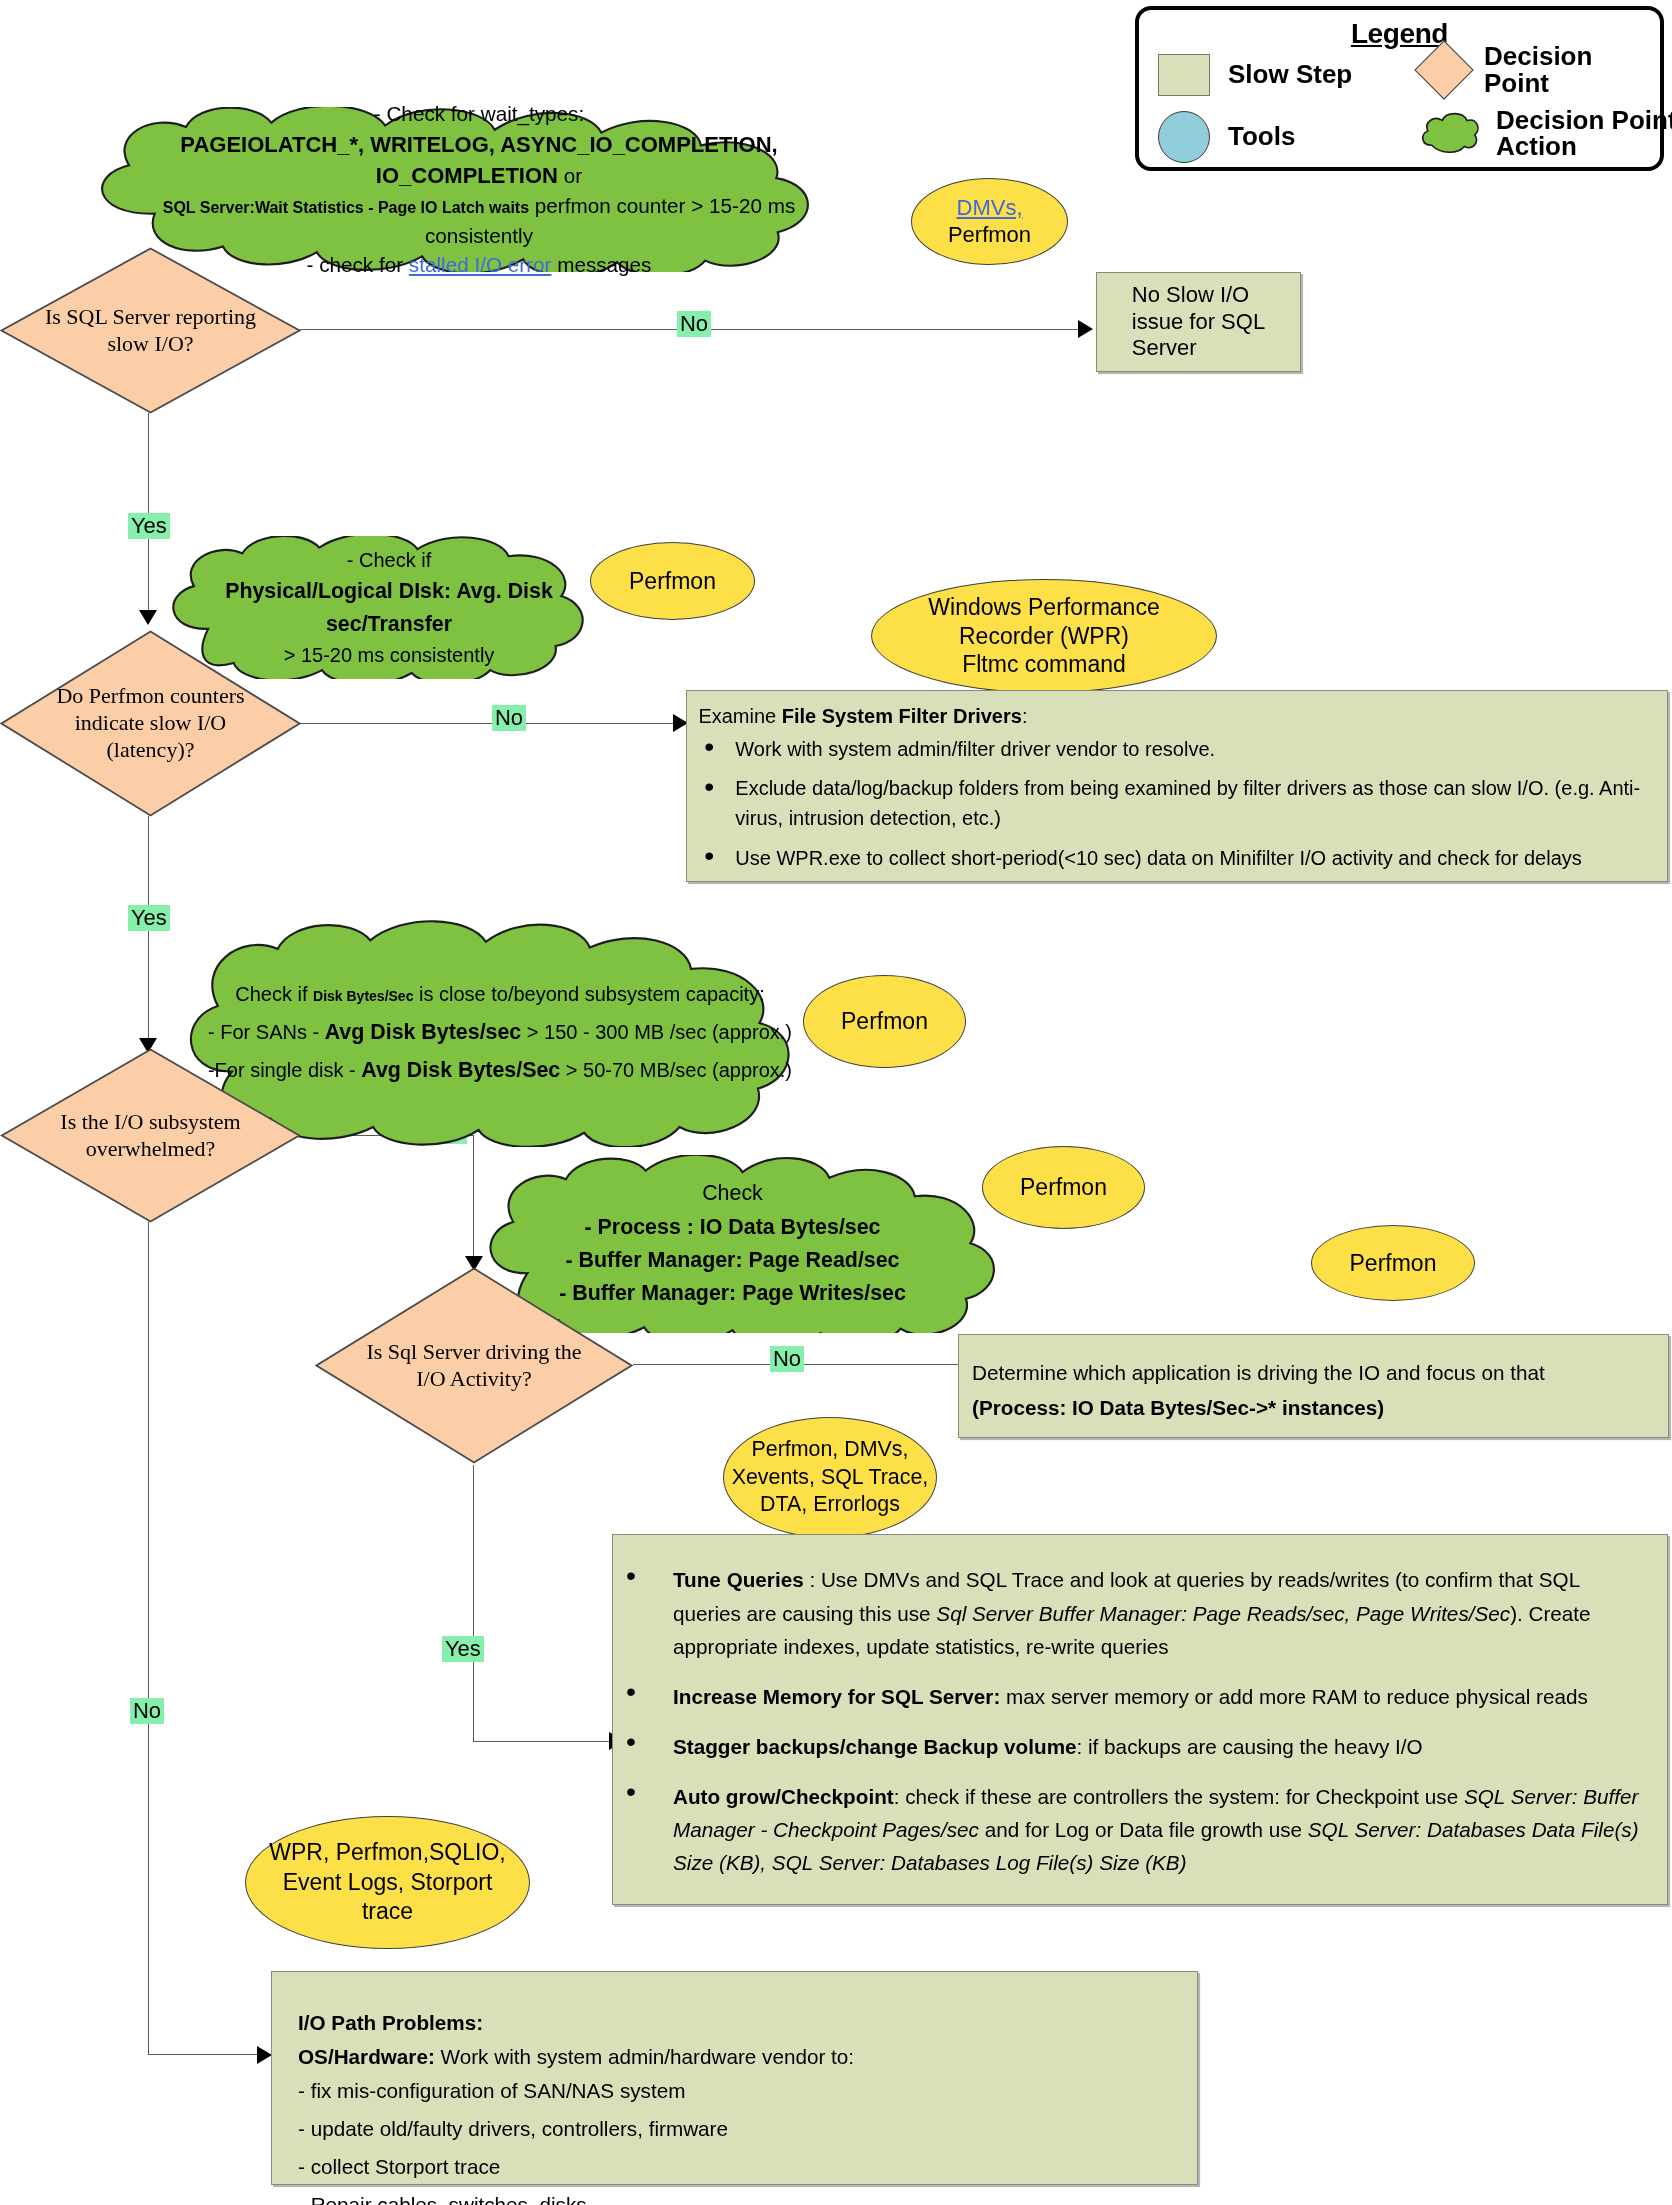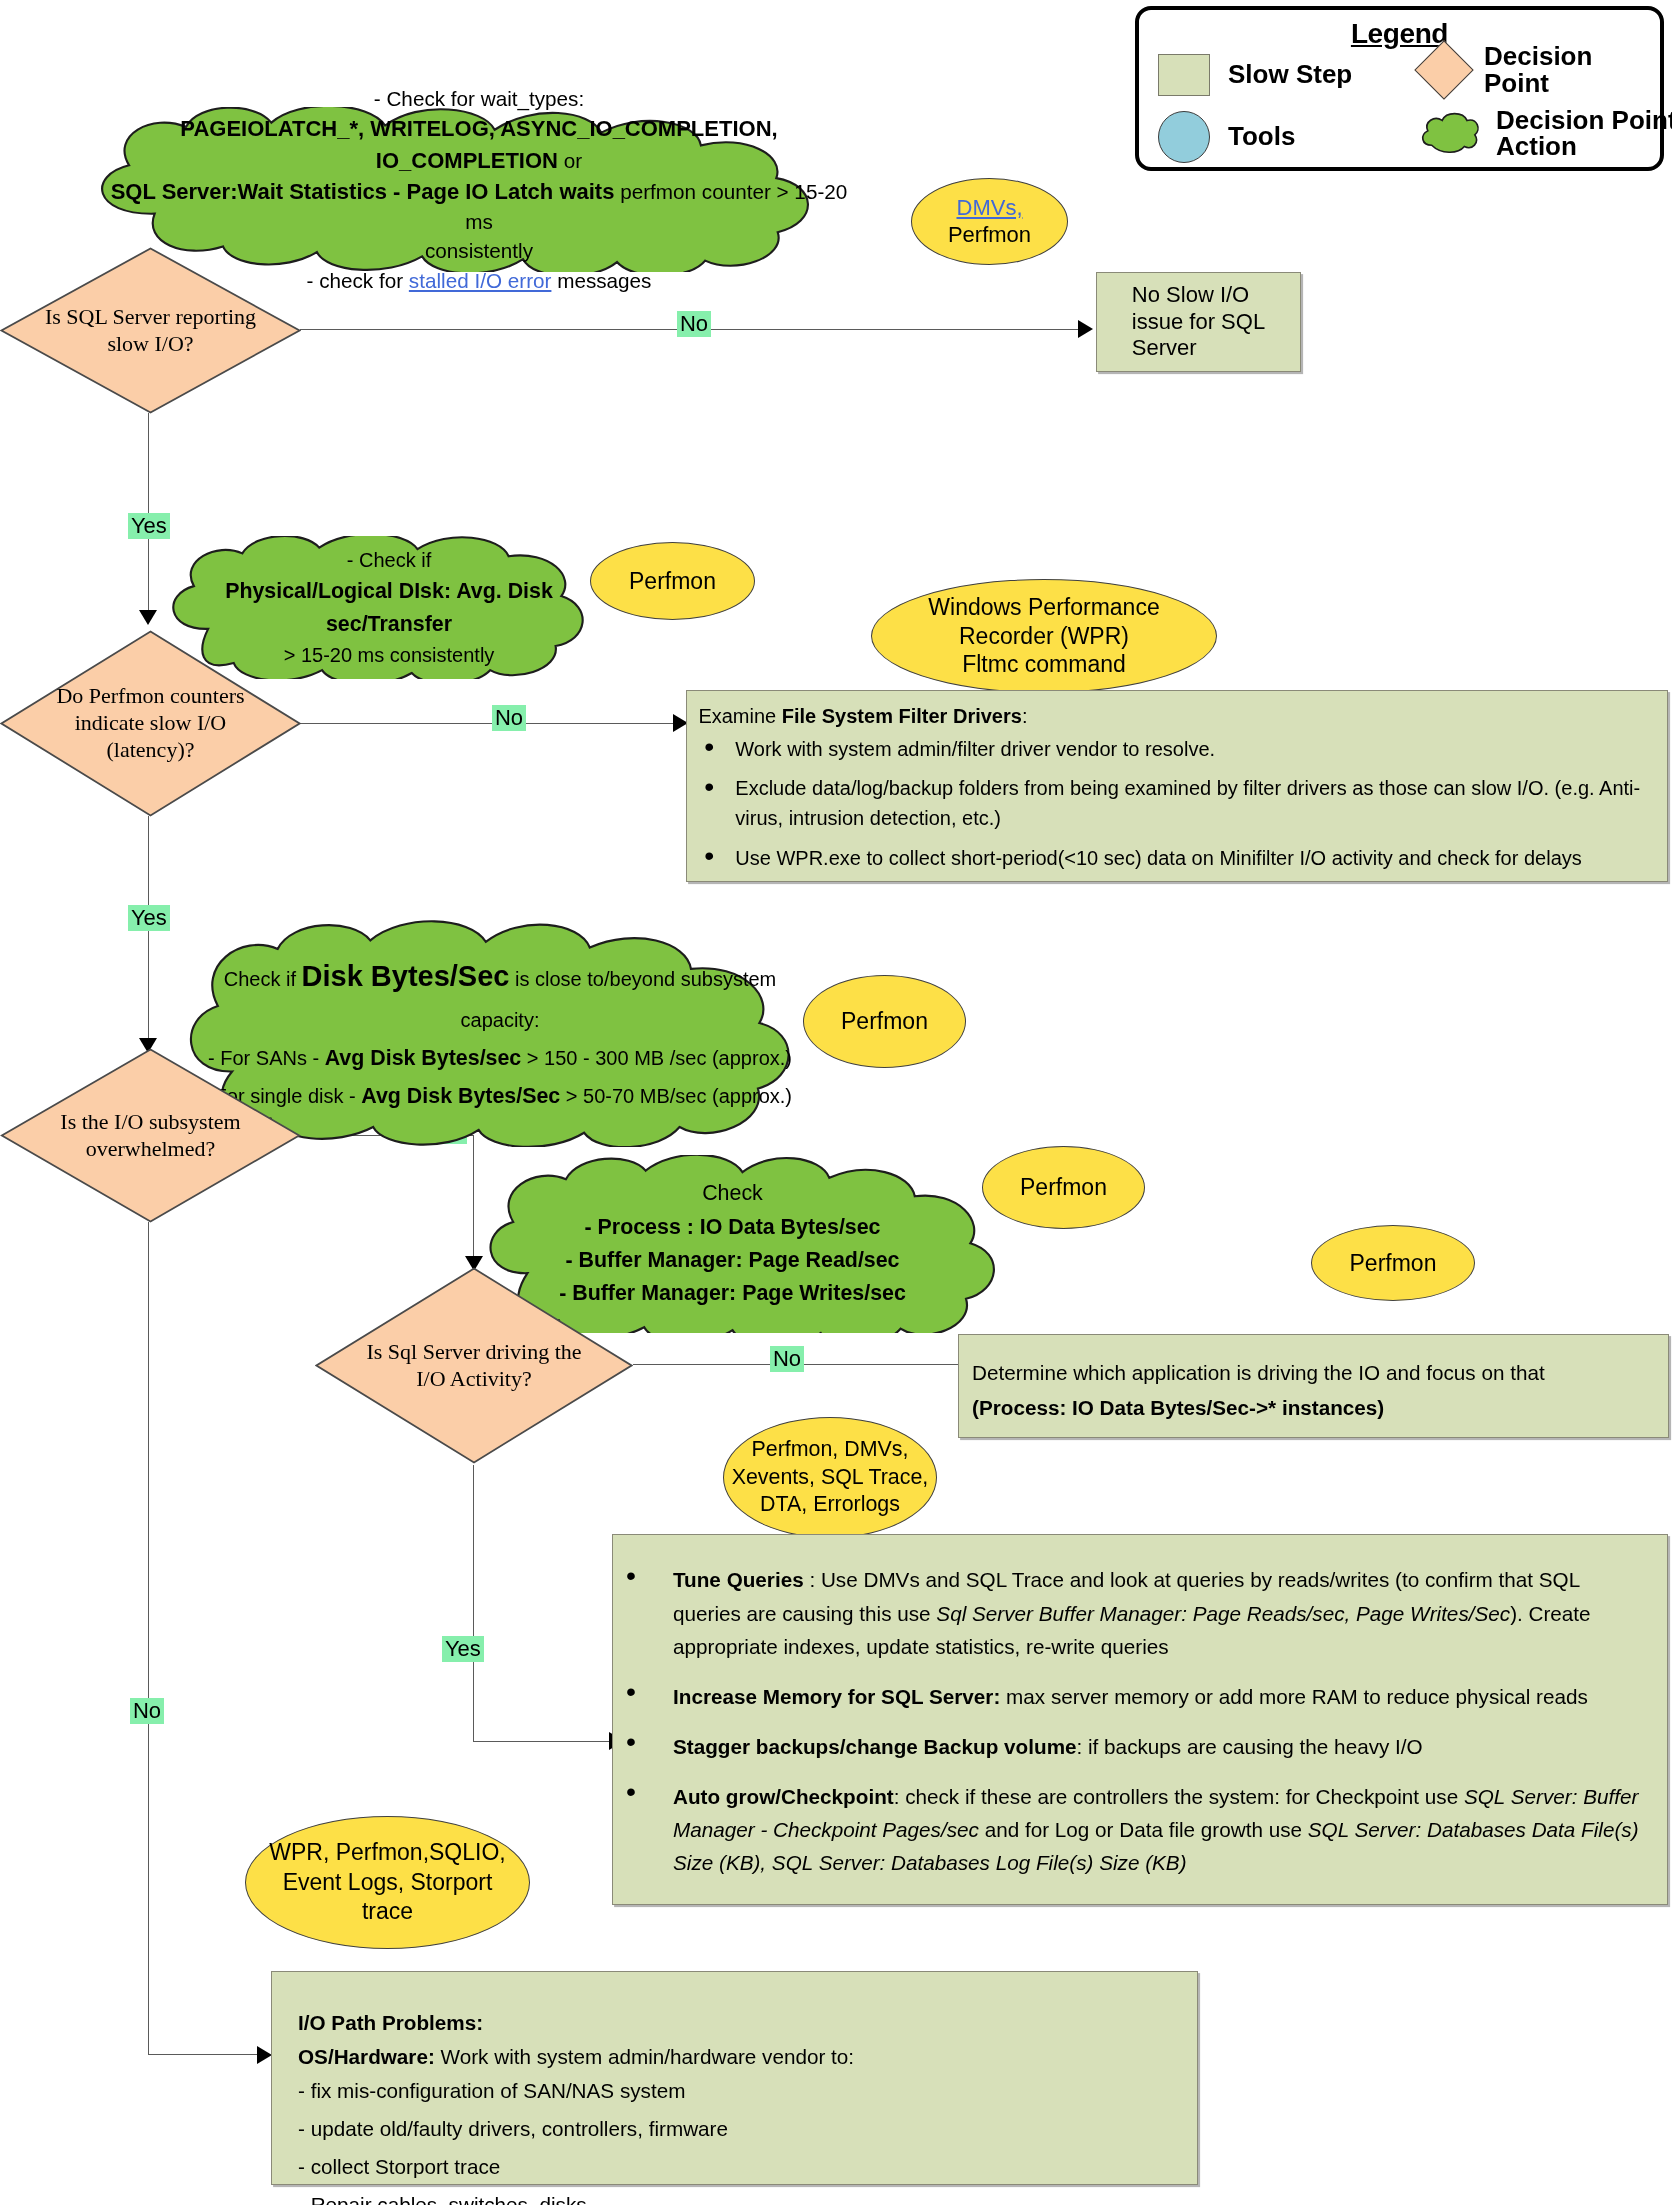--- a/index.html
+++ b/index.html
@@ -143,21 +143,21 @@
                C330 -12 430 -8 452 26 C500 -10 590 0 606 32 C660 -4 740 4 756 36
                C812 6 890 20 896 54 C960 38 1014 68 1002 100 C1060 110 1062 162 1004 176
                C1016 212 944 236 902 216 C880 244 800 244 778 218 C740 248 660 242 646 214
                C600 244 520 238 504 210 C452 240 370 232 356 204 C310 232 236 224 224 196
                C168 214 112 190 128 150 Z" fill="#7FC241" stroke="#1d1d1d" stroke-width="3"></path>
     </svg>
     <div class="cloud-label" style="font-size:20.7px;line-height:1.42;padding:0 40px;box-sizing:border-box;">
       <div>
         <div>- Check for wait_types:</div>
         <div><span class="b" style="font-size:22px;">PAGEIOLATCH_*,  WRITELOG, ASYNC_IO_COMPLETION, IO_COMPLETION</span><span> or</span></div>
-        <div><span class="b" style="font-size:22px;text-align:center;">SQL Server:Wait Statistics - Page IO Latch waits</span><span> perfmon counter &gt; 15-20 ms</span></div>
+        <div><span class="b" style="font-size:16px;text-align:center;">SQL Server:Wait Statistics - Page IO Latch waits</span><span> perfmon counter &gt; 15-20 ms</span></div>
         <div>consistently</div>
         <div><span>- check for </span><span class="lnk">stalled I/O error</span><span> messages</span></div>
       </div>
     </div>
   </div>
 
   <div class="abs diamond-wrap" style="left:0px;top:247px;width:301px;height:167px;">
     <svg viewBox="0 0 422 234" width="301" height="167">
       <polygon points="211,2 420,117 211,232 2,117" fill="#FBCEA8" stroke="#4a4a4a" stroke-width="2.5"></polygon>
     </svg>
@@ -239,21 +239,21 @@
   <div class="abs cloud-wrap" style="left:165px;top:919px;width:670px;height:228px;">
     <svg viewBox="0 0 940 320" width="670" height="228">
       <path d="M94 214 C24 216 18 140 74 122 C44 66 106 20 158 42 C178 2 262 -2 288 30
                C334 -8 428 -4 450 32 C500 -6 582 4 596 40 C660 12 732 32 738 70
                C812 62 856 110 834 146 C890 160 888 222 832 238 C846 286 764 316 722 292
                C694 326 610 330 588 300 C540 330 456 324 440 296 C392 328 306 320 292 292
                C238 320 160 310 148 280 C84 292 62 252 94 214 Z" fill="#7FC241" stroke="#1d1d1d" stroke-width="3"></path>
     </svg>
     <div class="cloud-label" style="font-size:20px;line-height:1.78;padding:0 37px;box-sizing:border-box;">
       <div>
-        <div><span>Check if </span><span class="b" style="font-size:29px;text-align:right;">Disk Bytes/Sec</span><span> is close to/beyond subsystem capacity:</span></div>
+        <div><span>Check if </span><span class="b" style="font-size:14px;text-align:right;">Disk Bytes/Sec</span><span> is close to/beyond subsystem capacity:</span></div>
         <div><span>- For SANs - </span><span class="b" style="font-size:21.4px;">Avg Disk Bytes/sec</span><span> &gt; 150 - 300 MB /sec   (approx.)</span></div>
         <div><span>-For single disk - </span><span class="b" style="font-size:21.4px;">Avg Disk Bytes/Sec</span><span> &gt; 50-70 MB/sec (approx.)</span></div>
       </div>
     </div>
   </div>
 
   <div class="abs ellipse" style="left:803px;top:975px;width:163px;height:93px;font-size:23px;">
     <span>Perfmon</span>
   </div>
 

